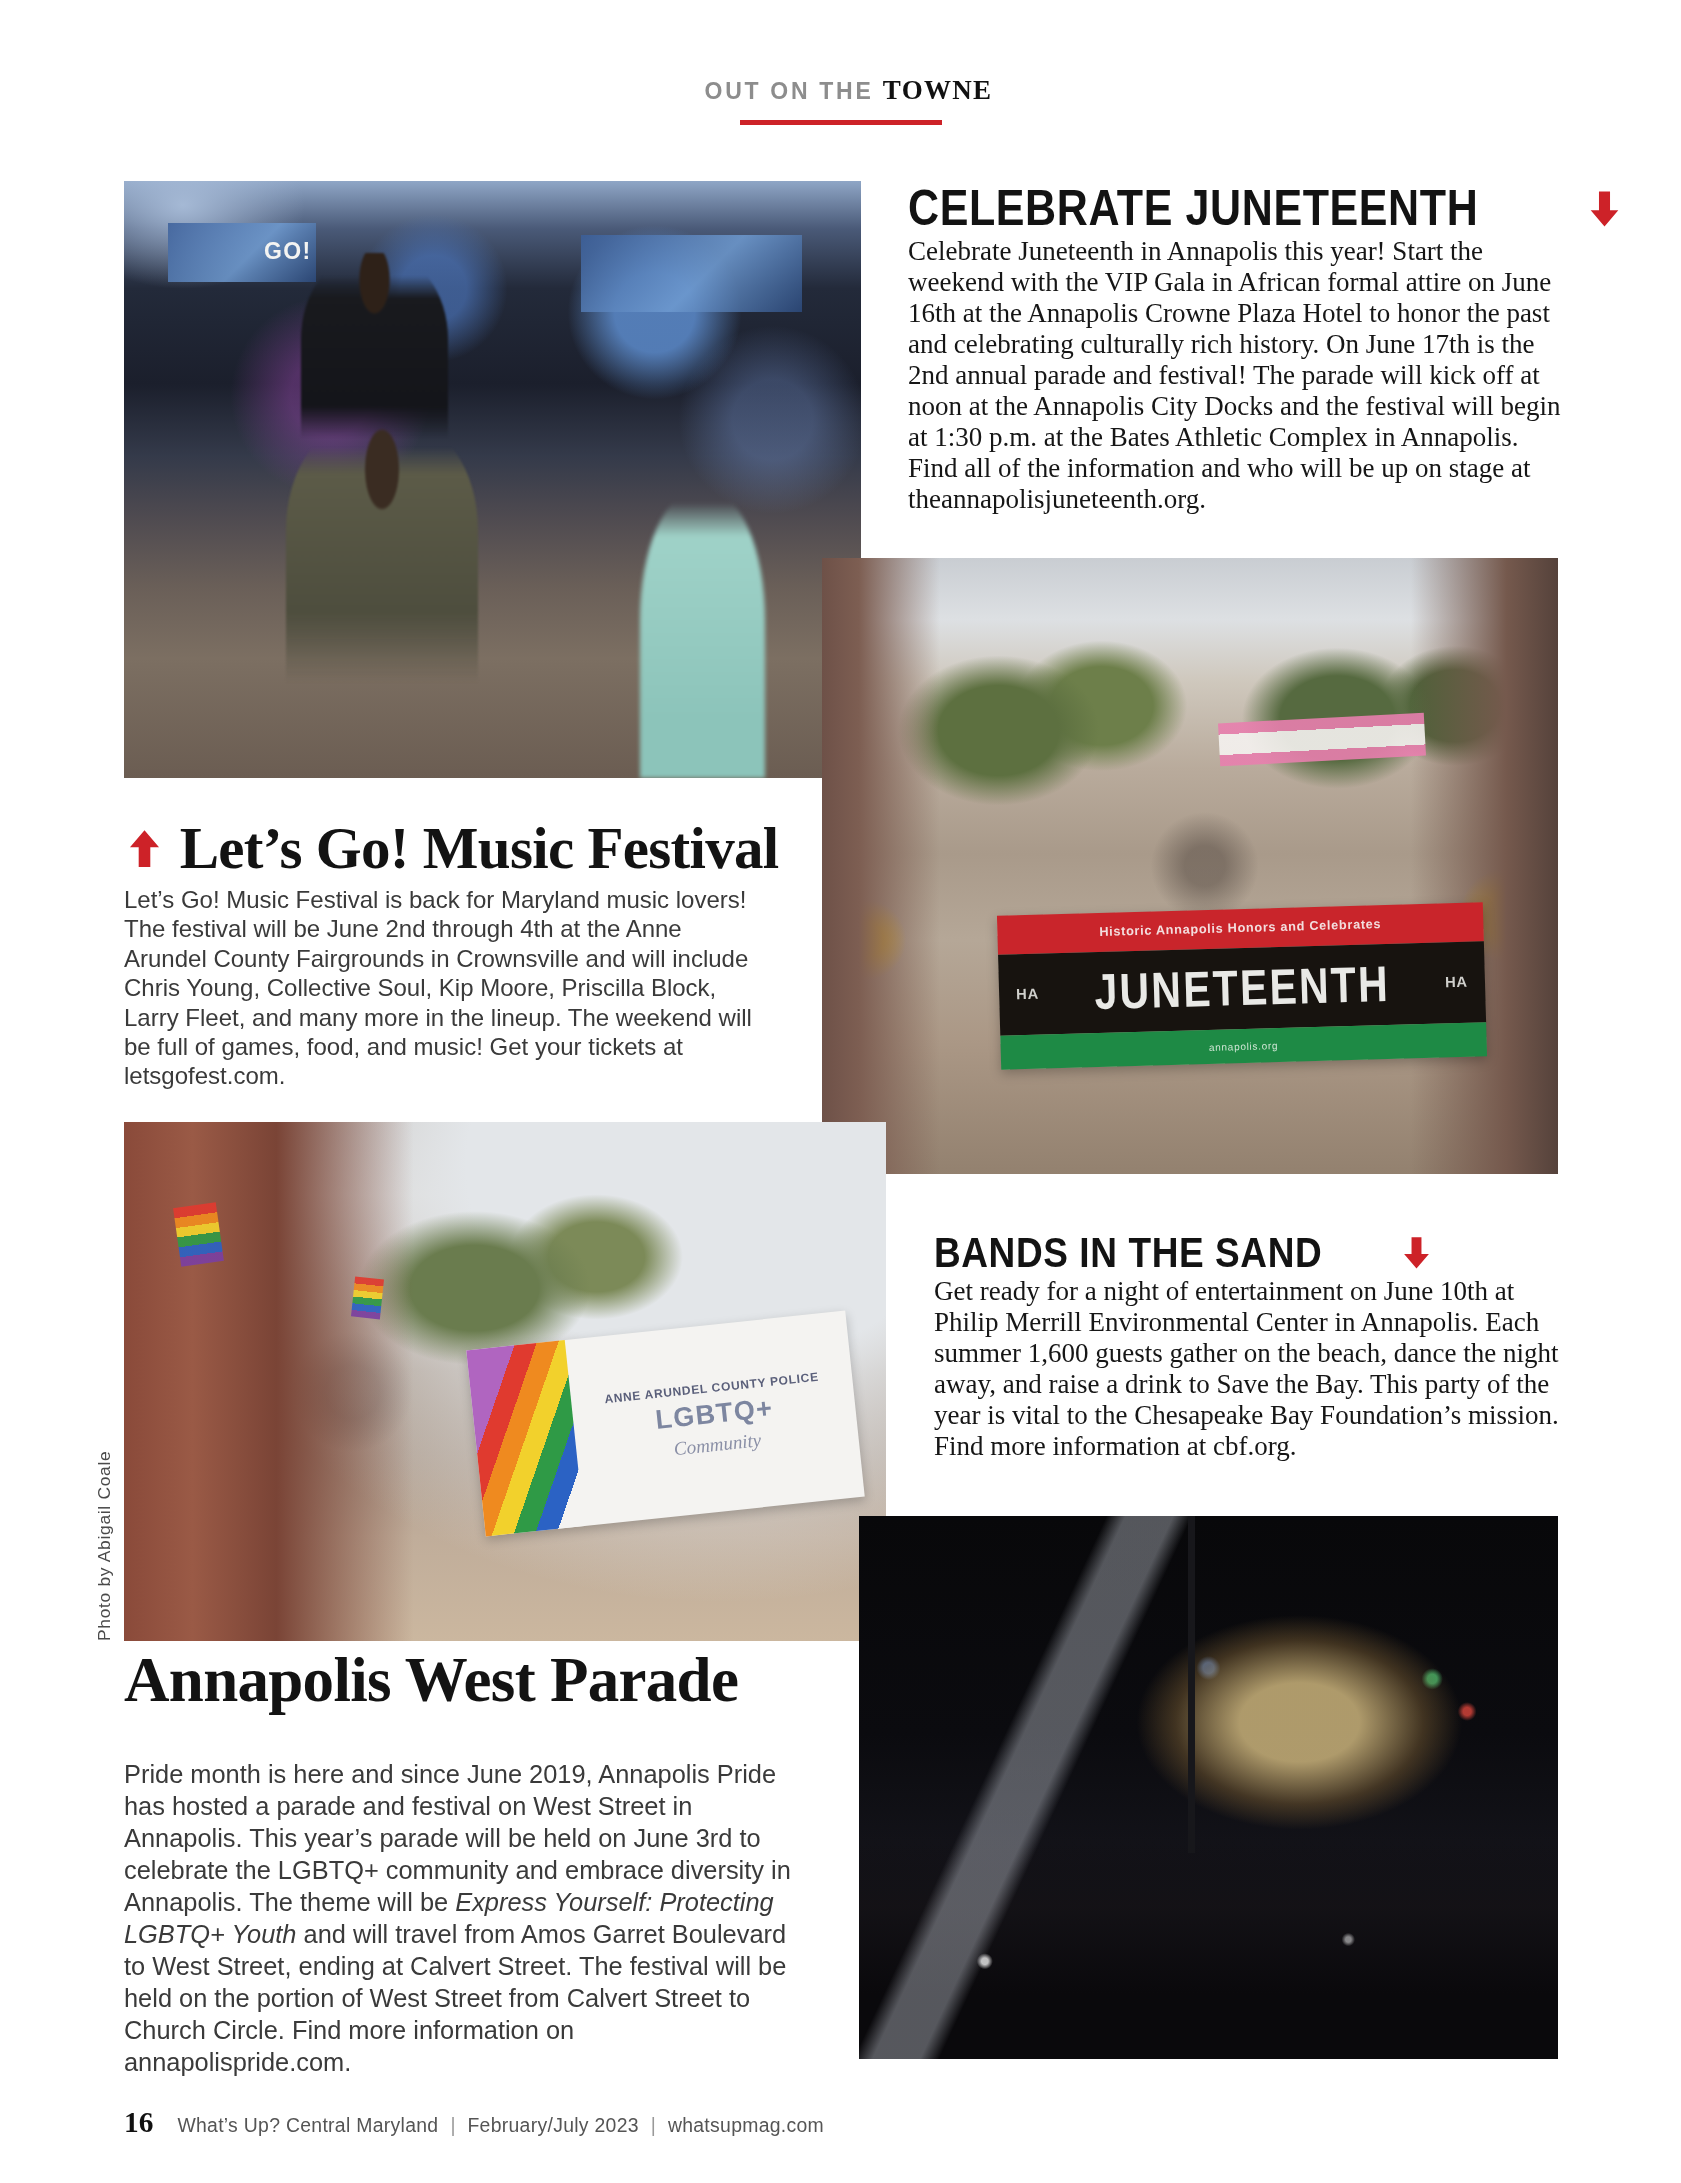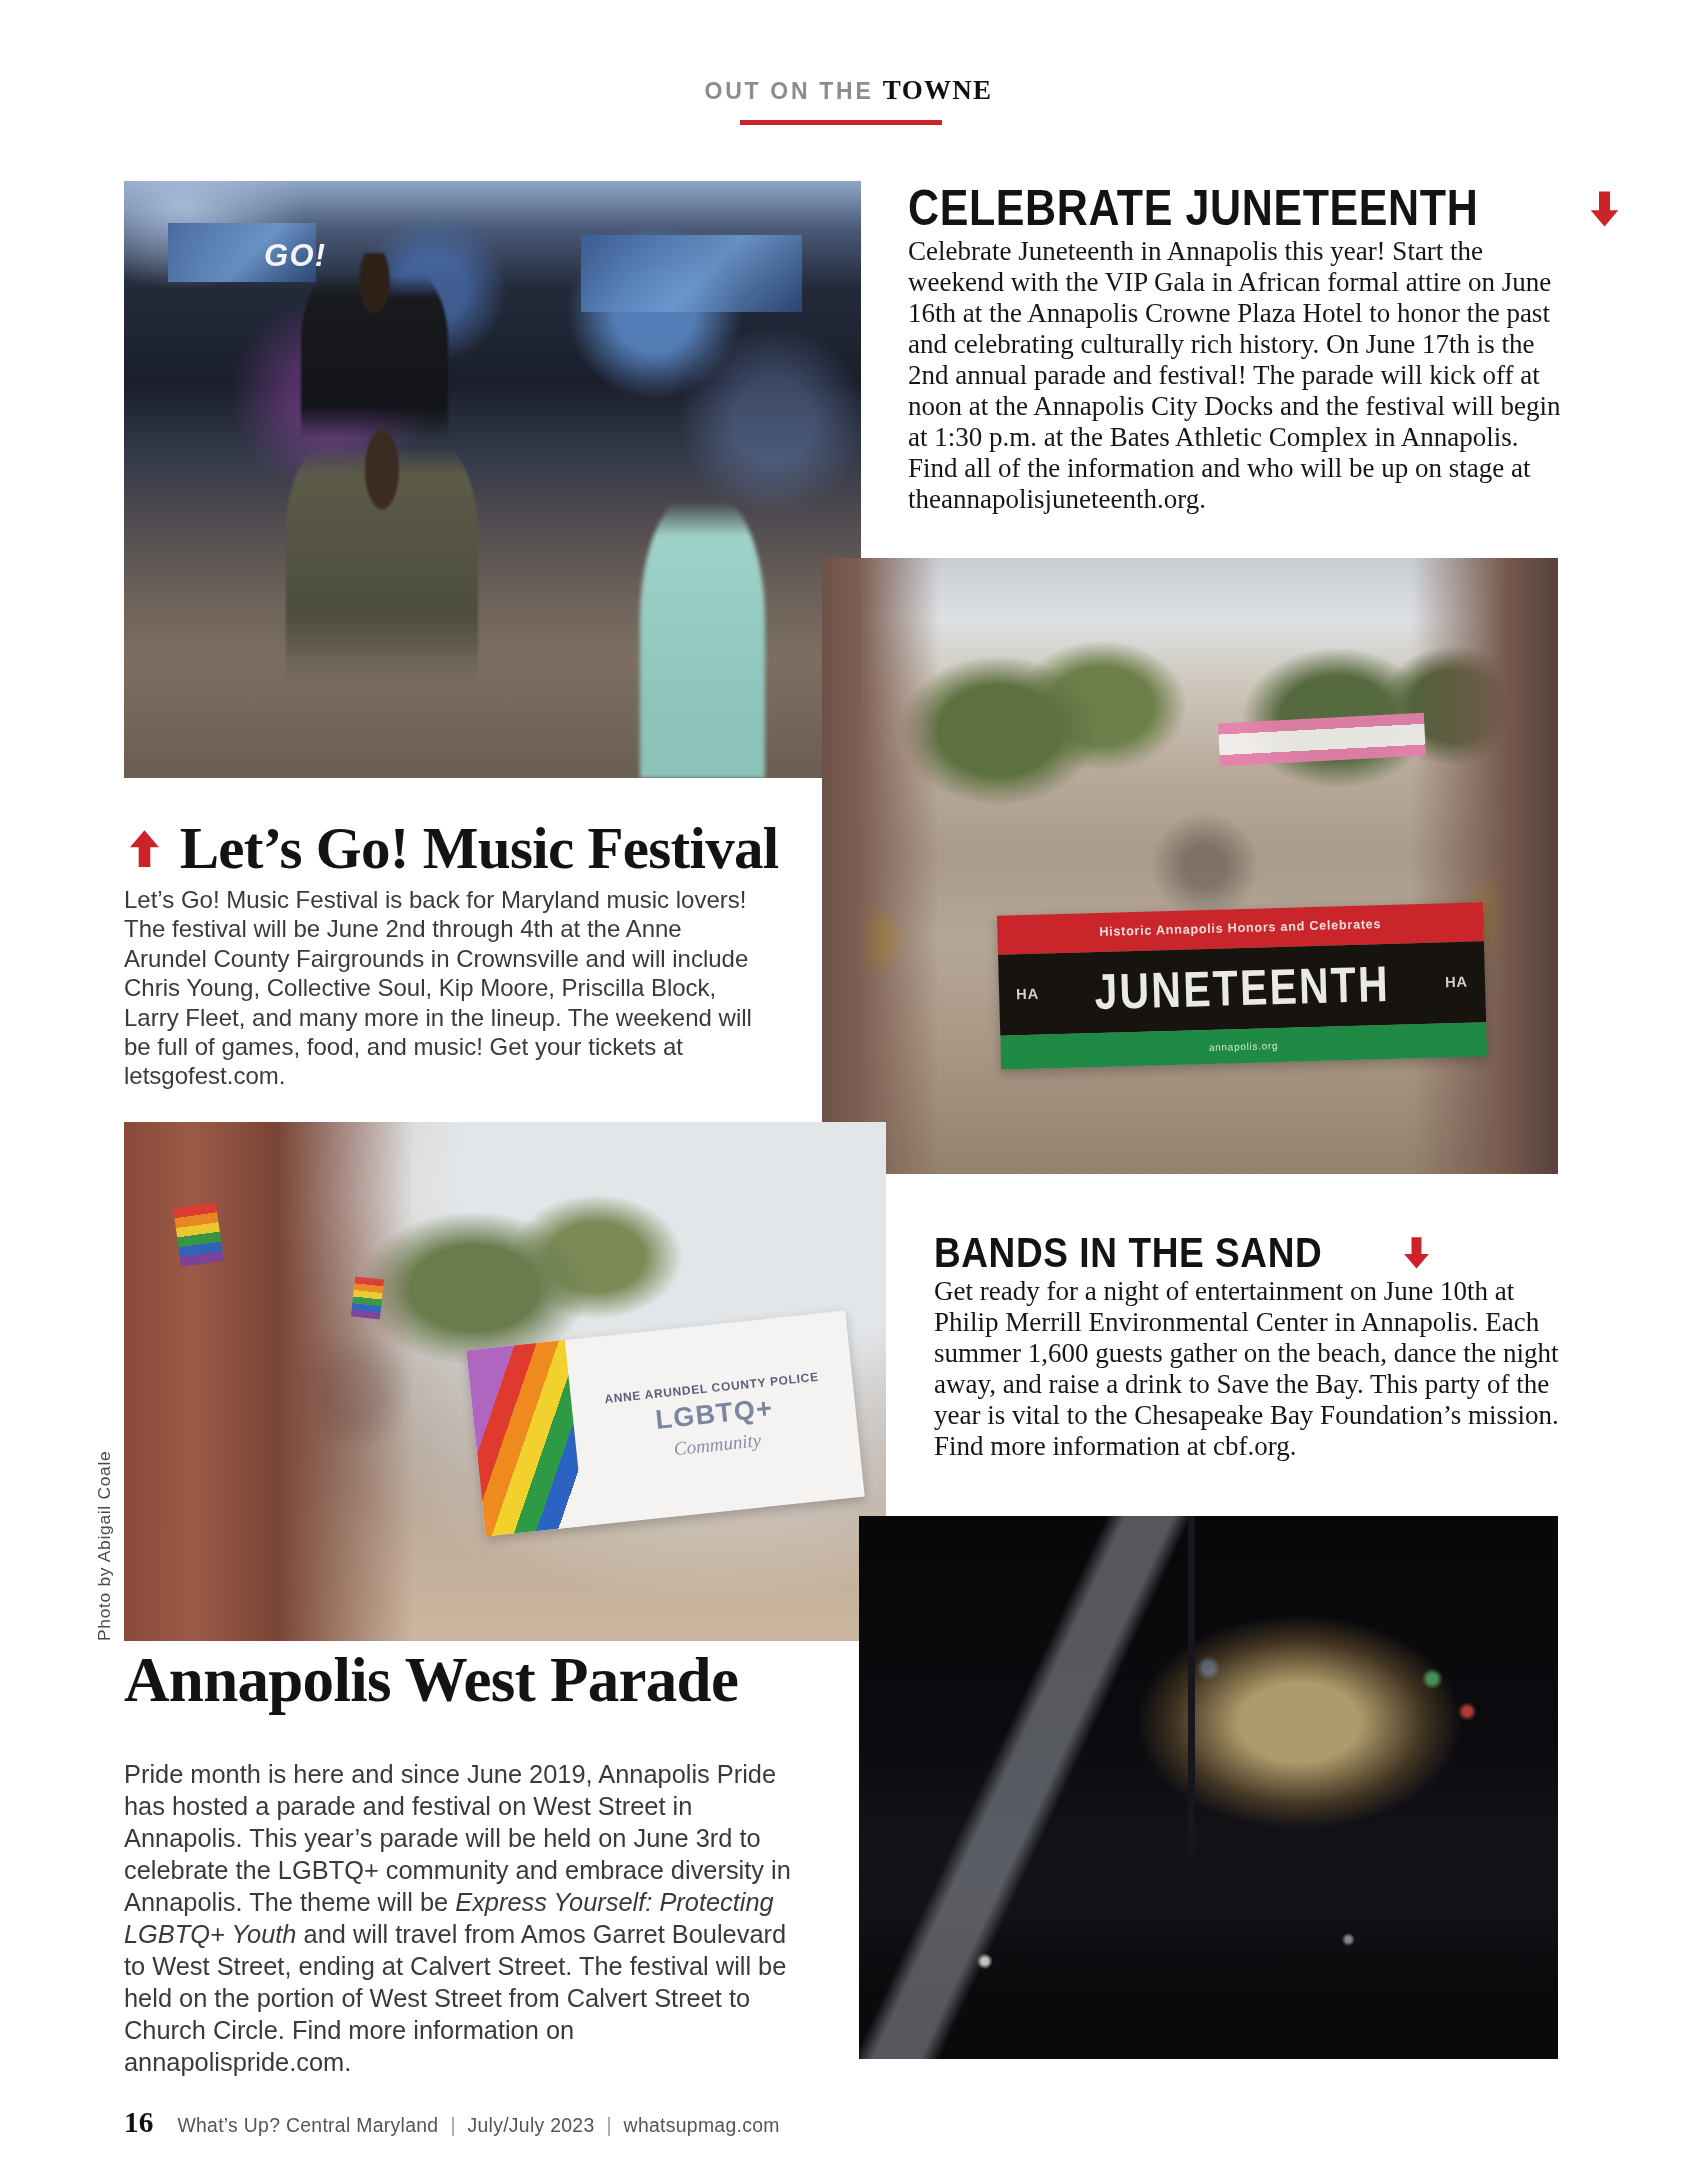--- a/index.html
+++ b/index.html
@@ -38,21 +38,21 @@
       radial-gradient(circle at 42% 18%, rgba(74,114,182,.7) 0 33px, transparent 74px),
       radial-gradient(circle at 28% 36%, rgba(150,70,170,.45) 0 40px, transparent 100px),
       radial-gradient(circle at 88% 40%, rgba(120,150,210,.35) 0 40px, transparent 94px),
       linear-gradient(180deg,#8fa6c6 0%,#4a5a78 8%,#232a3a 18%,#1b1f2c 34%,#343a4a 46%,#4e4a50 56%,#6a5f58 68%,#7c6f62 80%,#6b5d52 100%);
   }
   .stage-screen { position:absolute; background:linear-gradient(135deg,#3b5f9a,#6e9ad0 55%,#2c4a7c); opacity:.85; }
   .screen-left  { left:6%;  top:7%;  width:20%; height:10%; }
   .screen-right { left:62%; top:9%;  width:30%; height:13%; }
   .stage-sign {
     position:absolute; left:19%; top:9.5%; color:#f4f4f2;
-    font-weight:bold; font-style:italic; font-size:31px; letter-spacing:1.3px;
+    font-weight:bold; font-size:23px; letter-spacing:1.3px;
   }
   .fig-olive { position:absolute; left:22%; top:40%; width:26%; height:46%;
     background:radial-gradient(ellipse at 50% 18%, #3a2c22 0 12%, transparent 13%),
                linear-gradient(180deg, transparent 10%, #5c5b48 20%, #4e4e3e 70%, transparent 96%);
     border-radius:40% 40% 0 0; filter:blur(1.3px); }
   .fig-black { position:absolute; left:24%; top:12%; width:20%; height:32%;
     background:radial-gradient(ellipse at 50% 14%, #2e2118 0 14%, transparent 15%),
                linear-gradient(180deg, transparent 12%, #191a1e 24%, #14151a 80%, transparent 97%);
     border-radius:45% 45% 0 0; filter:blur(1.3px); }
   .fig-teal { position:absolute; left:70%; top:52%; width:17%; height:48%;
@@ -267,19 +267,19 @@
 
   <div class="serif-head" id="head-pride">
     <span>Annapolis West Parade</span>
   </div>
   <div class="sans-body" id="body-pride"><span>Pride month is here and since June 2019, Annapolis Pride has hosted a parade and festival on West Street in Annapolis. This year’s parade will be held on June 3rd to celebrate the LGBTQ+ community and embrace diversity in Annapolis. The theme will be </span><span class="italic">Express Yourself: Protecting LGBTQ+ Youth</span><span> and will travel from Amos Garret Boulevard to West Street, ending at Calvert Street. The festival will be held on the portion of West Street from Calvert Street to Church Circle. Find more information on annapolispride.com.</span></div>
 
   <div class="footer">
     <span class="page-number">16</span>
     <span class="footer-item">What’s Up? Central Maryland</span>
     <span class="footer-sep">|</span>
-    <span class="footer-item">July/July 2023</span>
+    <span class="footer-item">February/July 2023</span>
     <span class="footer-sep">|</span>
     <span class="footer-item">whatsupmag.com</span>
   </div>
 
 </div>
 
 
 </body></html>

